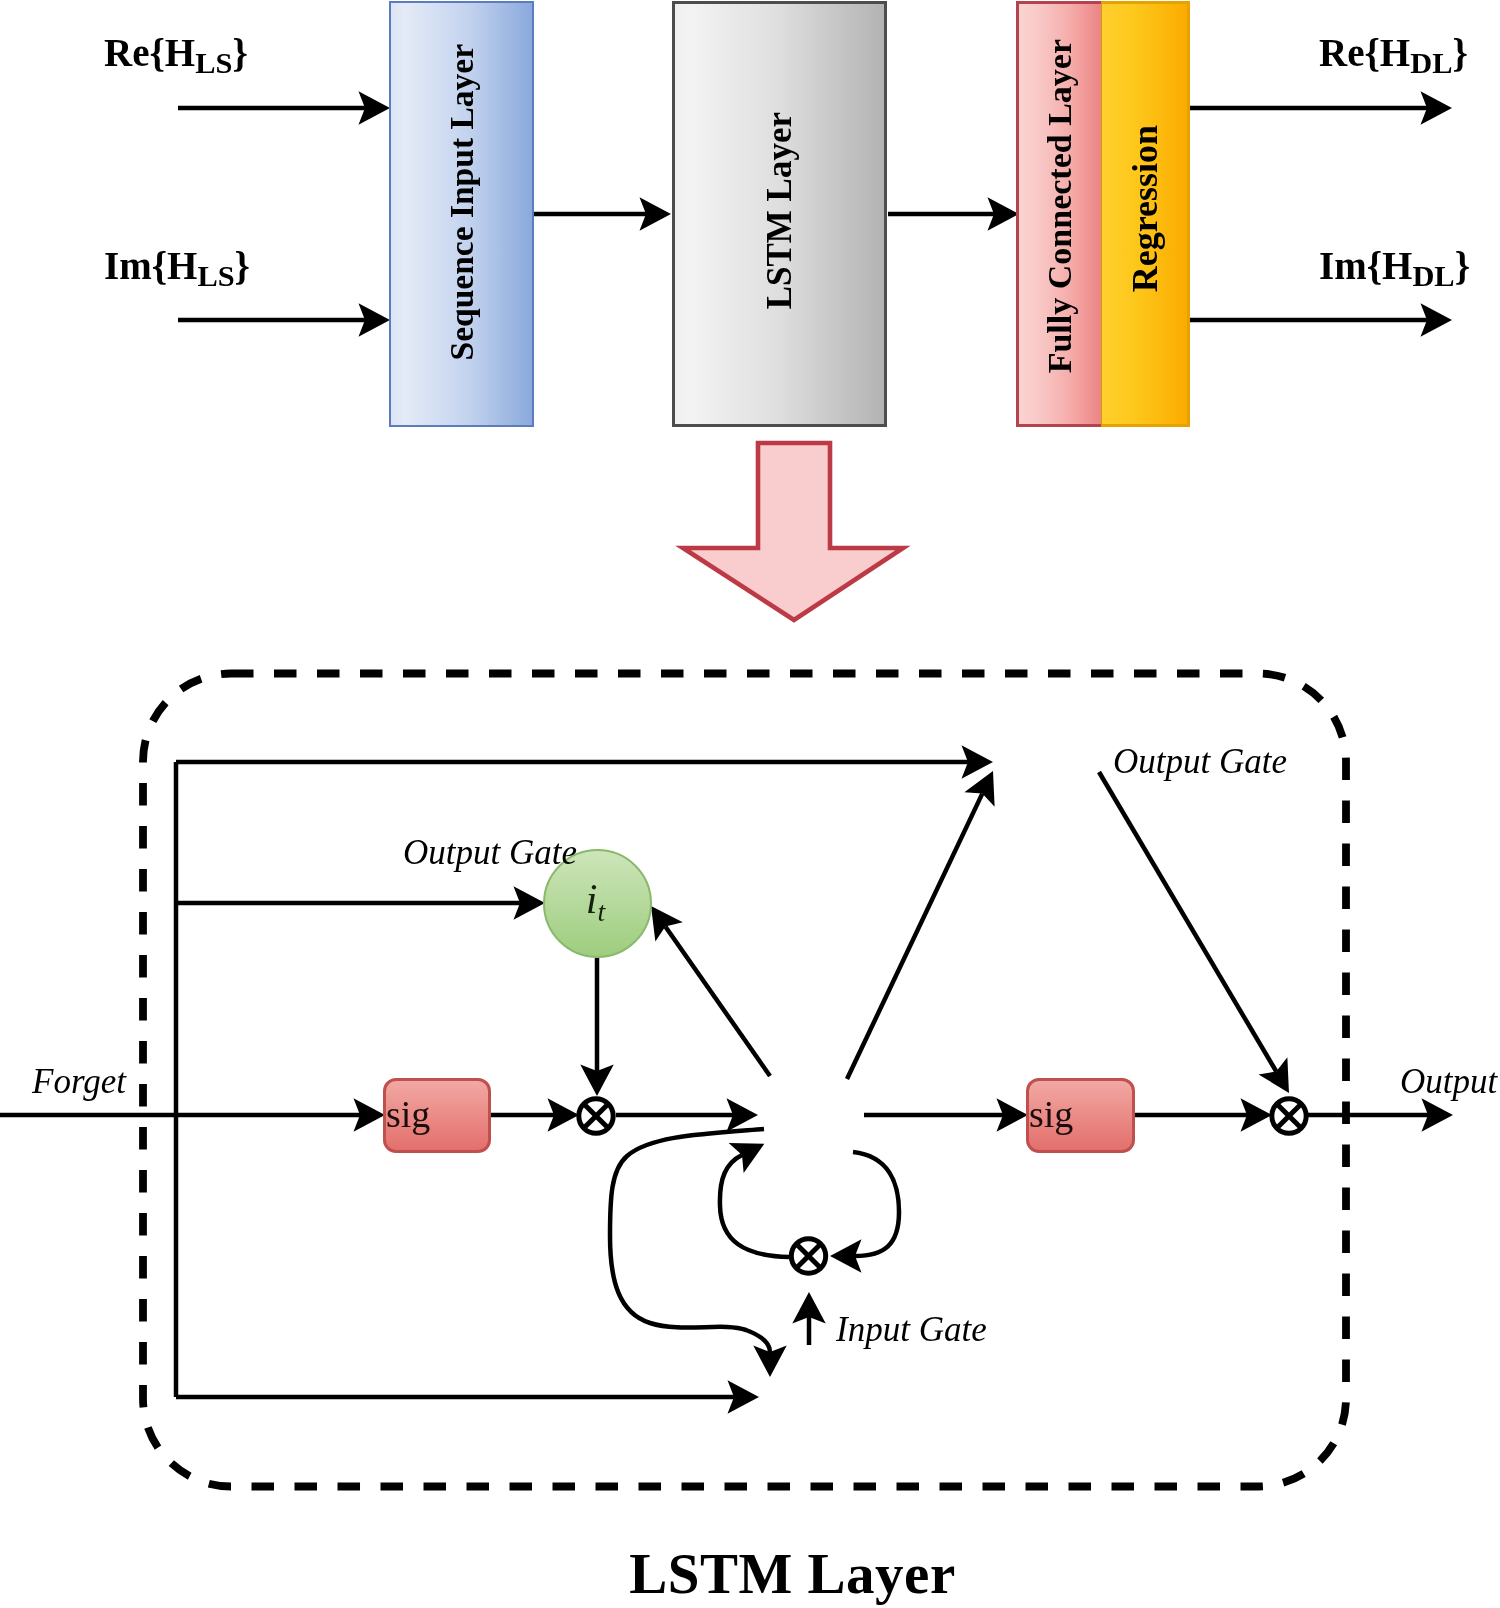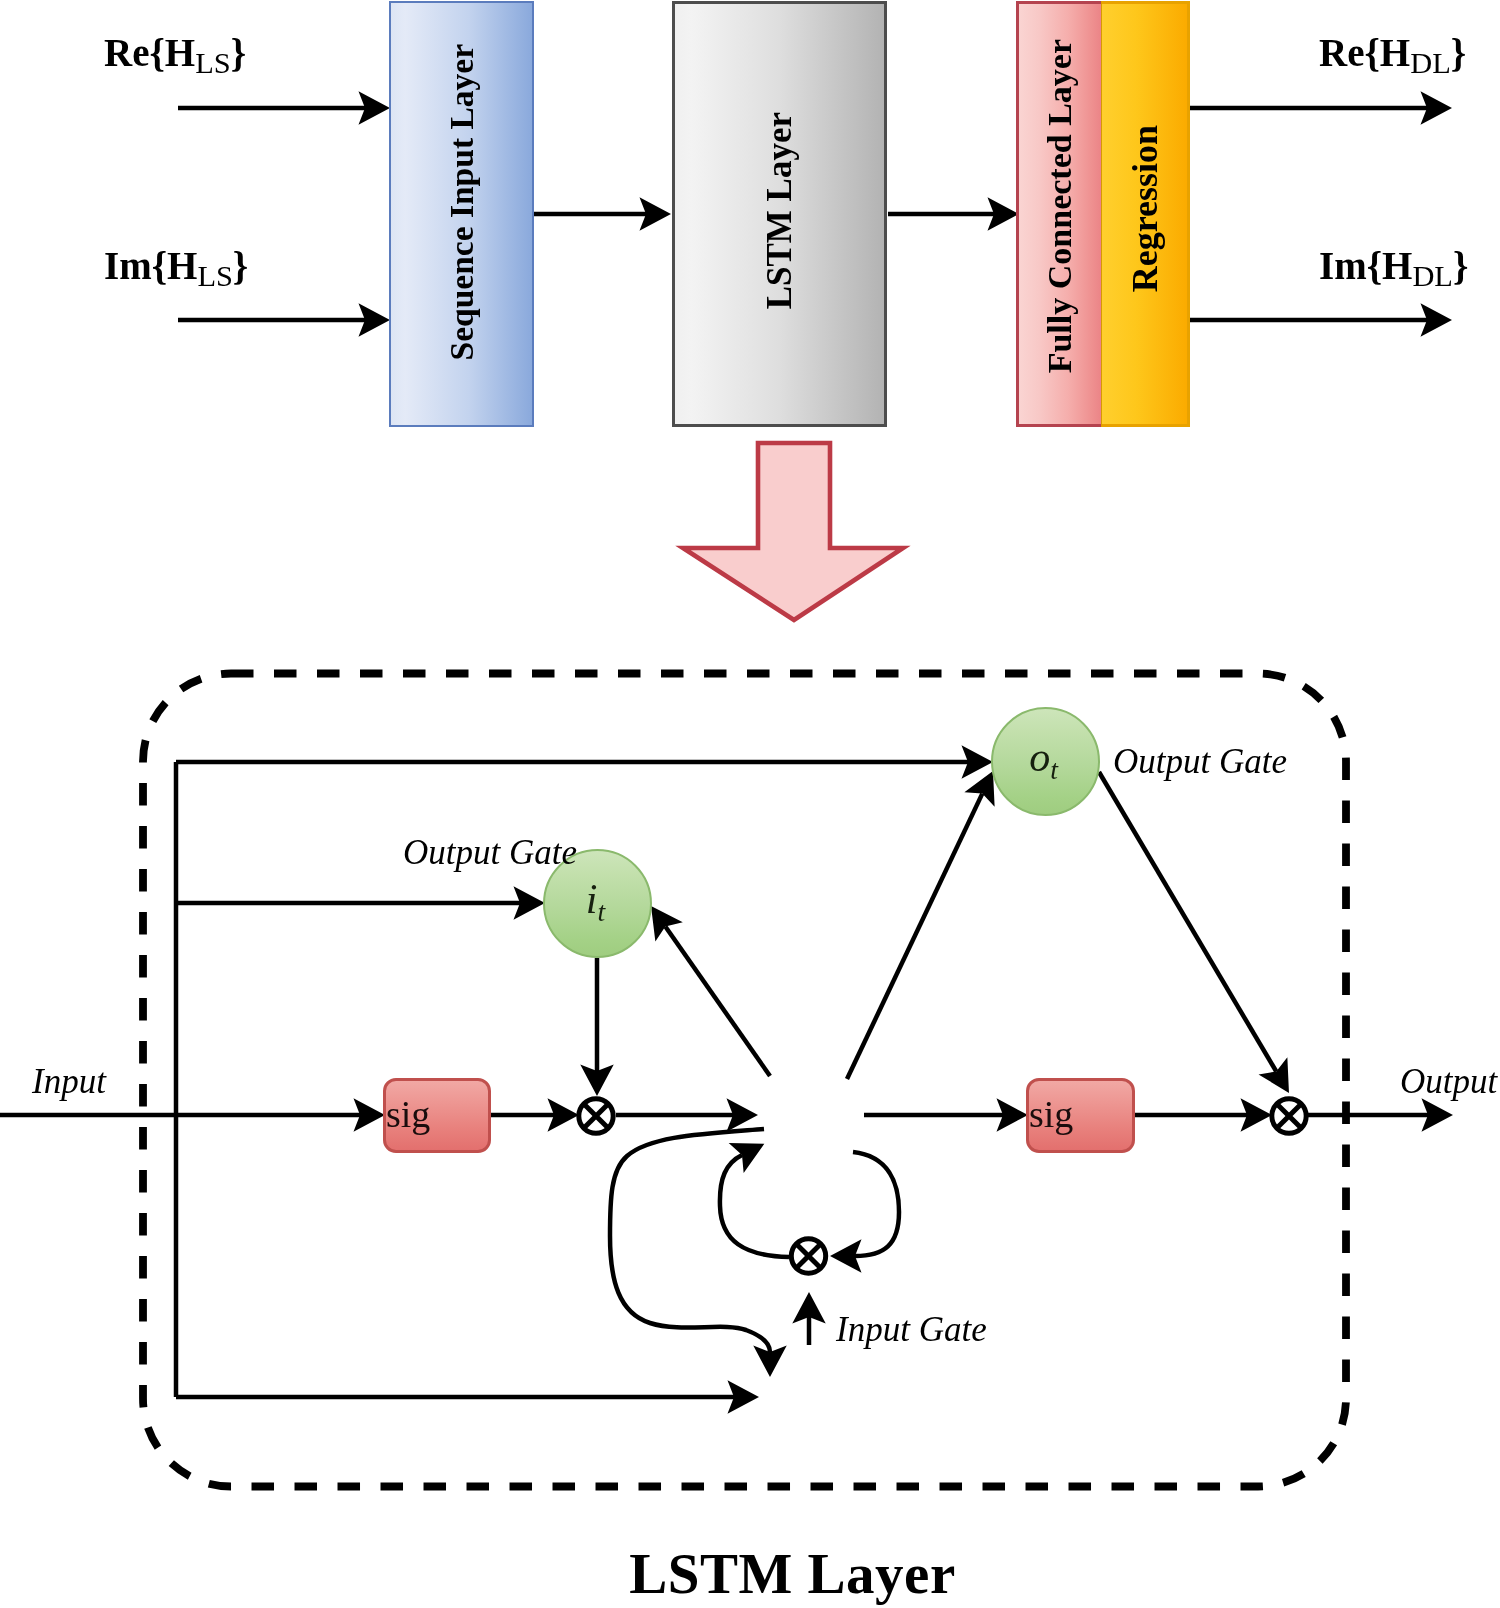--- a/index.html
+++ b/index.html
@@ -27,21 +27,21 @@
            border:3px solid #b5434f;border-right:none;}
   #blk-fc .vtext{font-size:34px;transform:rotate(180deg) translateY(8px);}
   #blk-reg{left:1101px;top:1px;width:89px;height:426px;
            background:linear-gradient(to right,#ffcf2e 0%,#fec71b 40%,#fbab00 100%);
            border:3px solid #e8a200;border-left:1px solid #d89a00;}
   #blk-reg .vtext{font-size:36px;transform:rotate(180deg) translateY(5px);}
 
   
   .mlabel{position:absolute;font-weight:bold;color:#000;white-space:nowrap;
           font-size:39px;line-height:1;}
-  .mlabel sub{font-size:0.78em;vertical-align:-0.24em;font-weight:normal;}
+  .mlabel sub{font-size:0.78em;vertical-align:-0.24em;font-weight:bold;}
 
   
   .clabel{position:absolute;color:#000;white-space:nowrap;font-size:35px;line-height:1;font-style:italic;}
 
   
   .node{position:absolute;border-radius:50%;box-sizing:border-box;
         display:flex;align-items:center;justify-content:center;
         background:linear-gradient(to bottom, #cde5ba 0%, #c1dfaa 25%, #b3d89a 55%, #a4d186 85%, #9fcd80 100%);
         border:2.3px solid #8ab96c;}
   .node .sym{font-style:italic;font-size:42px;color:#16200f;line-height:1;
@@ -162,34 +162,31 @@
   <div class="mlabel" style="left:104px;top:246px;">
     <span>Im{H</span><sub>LS</sub><span>}</span>
   </div>
   <div class="mlabel" style="left:1319px;top:33px;">
     <span>Re{H</span><sub>DL</sub><span>}</span>
   </div>
   <div class="mlabel" style="left:1319px;top:246px;">
     <span>Im{H</span><sub>DL</sub><span>}</span>
   </div>
 
-  <div class="node" style="left:991px;top:707px;width:109px;height:109px;">
-    <span class="sym"><i>o</i><sub>t</sub></span>
-  </div>
   <div class="node" style="left:543px;top:849px;width:109px;height:109px;">
     <span class="sym"><i>i</i><sub>t</sub></span>
   </div>
 
   <div class="sigbox" style="left:383px;top:1078px;width:108px;height:75px;">
     <span class="t">sig</span>
   </div>
   <div class="sigbox" style="left:1026px;top:1078px;width:109px;height:75px;">
     <span class="t">sig</span>
   </div>
 
-  <div class="clabel" style="left:32px;top:1064px;">Input</div>
+  <div class="clabel" style="left:32px;top:1064px;">Forget</div>
   <div class="clabel" style="left:1400px;top:1064px;">Output</div>
   <div class="clabel" style="left:403px;top:835px;">Output Gate</div>
   <div class="clabel" style="left:1113px;top:744px;">Output Gate</div>
   <div class="clabel" style="left:836px;top:1312px;">Input Gate</div>
 
   <div id="title">LSTM Layer</div>
 </div>
 
 </body></html>

